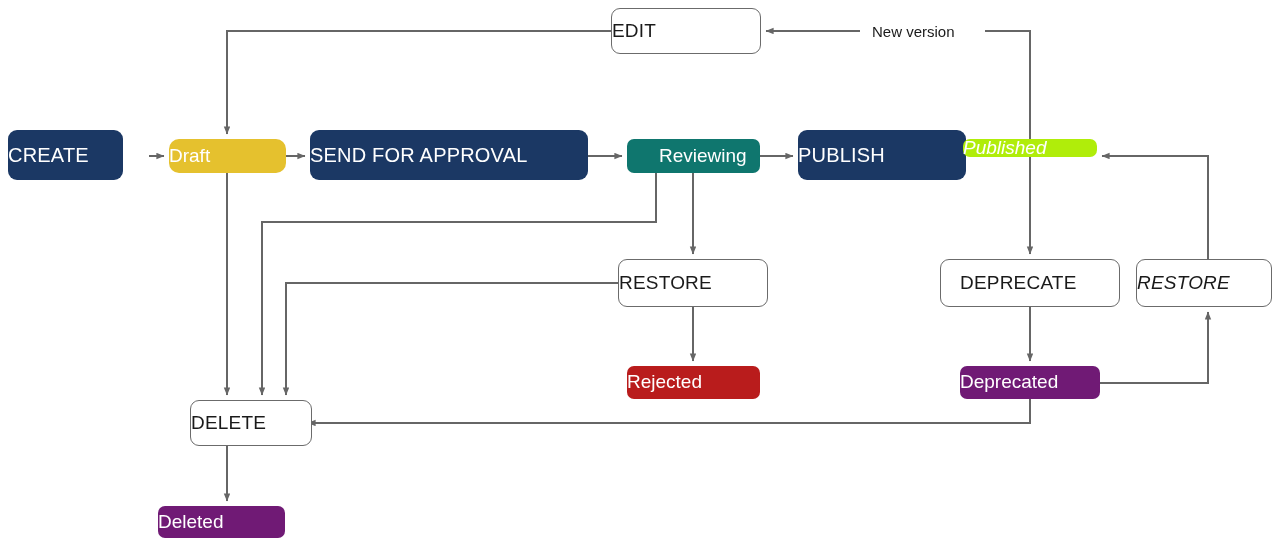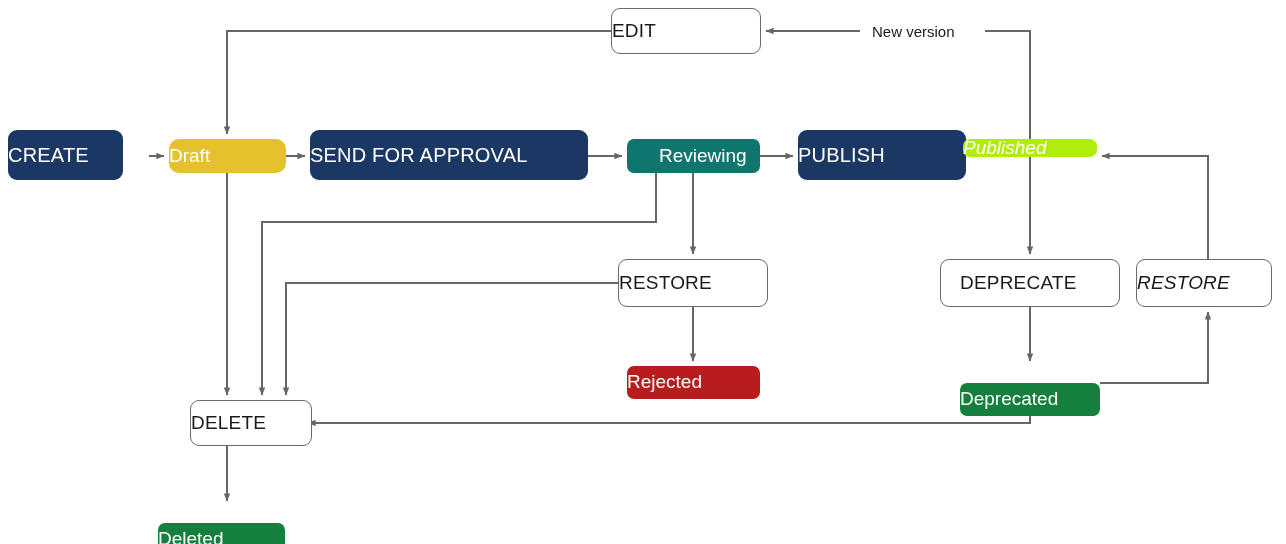--- a/index.html
+++ b/index.html
@@ -64,21 +64,21 @@
   }
   .node-state {
     color: #ffffff;
     border-radius: 7px;
     font-size: 19px;
   }
   .state-draft    { background: #e5c12e; border-radius: 10px; }
   .state-review   { background: #0f766e; padding-left: 32px; }
   .state-published{ background: #b0ed0a; }
   .state-rejected { background: #b91c1c; }
-  .state-gray     { background: #15803d; margin-top: 17px; }
+  .state-gray     { background: #701a75; }
 </style>
 </head>
 <body>
 
 <div id="diagram-root">
 
   <svg id="edge-layer" viewBox="0 0 1286 544" width="1286" height="544" xmlns="http://www.w3.org/2000/svg">
     <defs>
       <marker id="arrow" markerWidth="9" markerHeight="9" refX="7.6" refY="3.2" orient="auto" markerUnits="userSpaceOnUse">
         <path d="M0,0 L8,3.2 L0,6.4 z" fill="#666666"></path>

